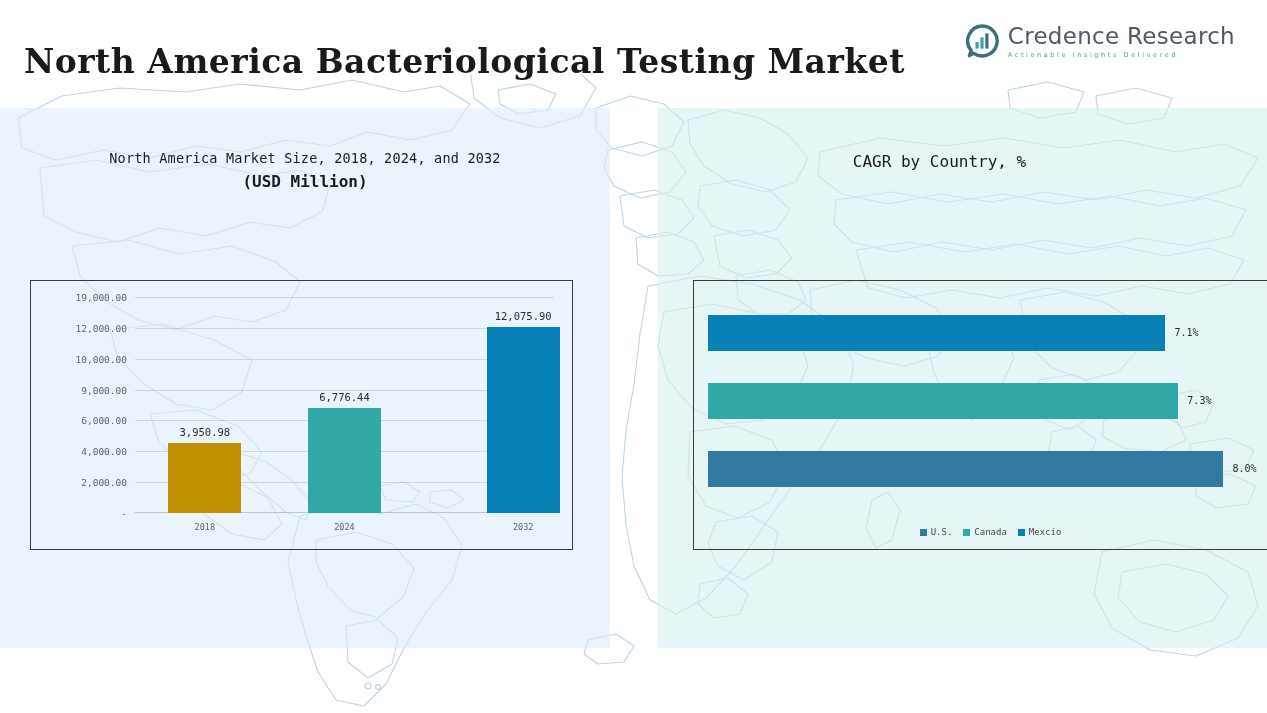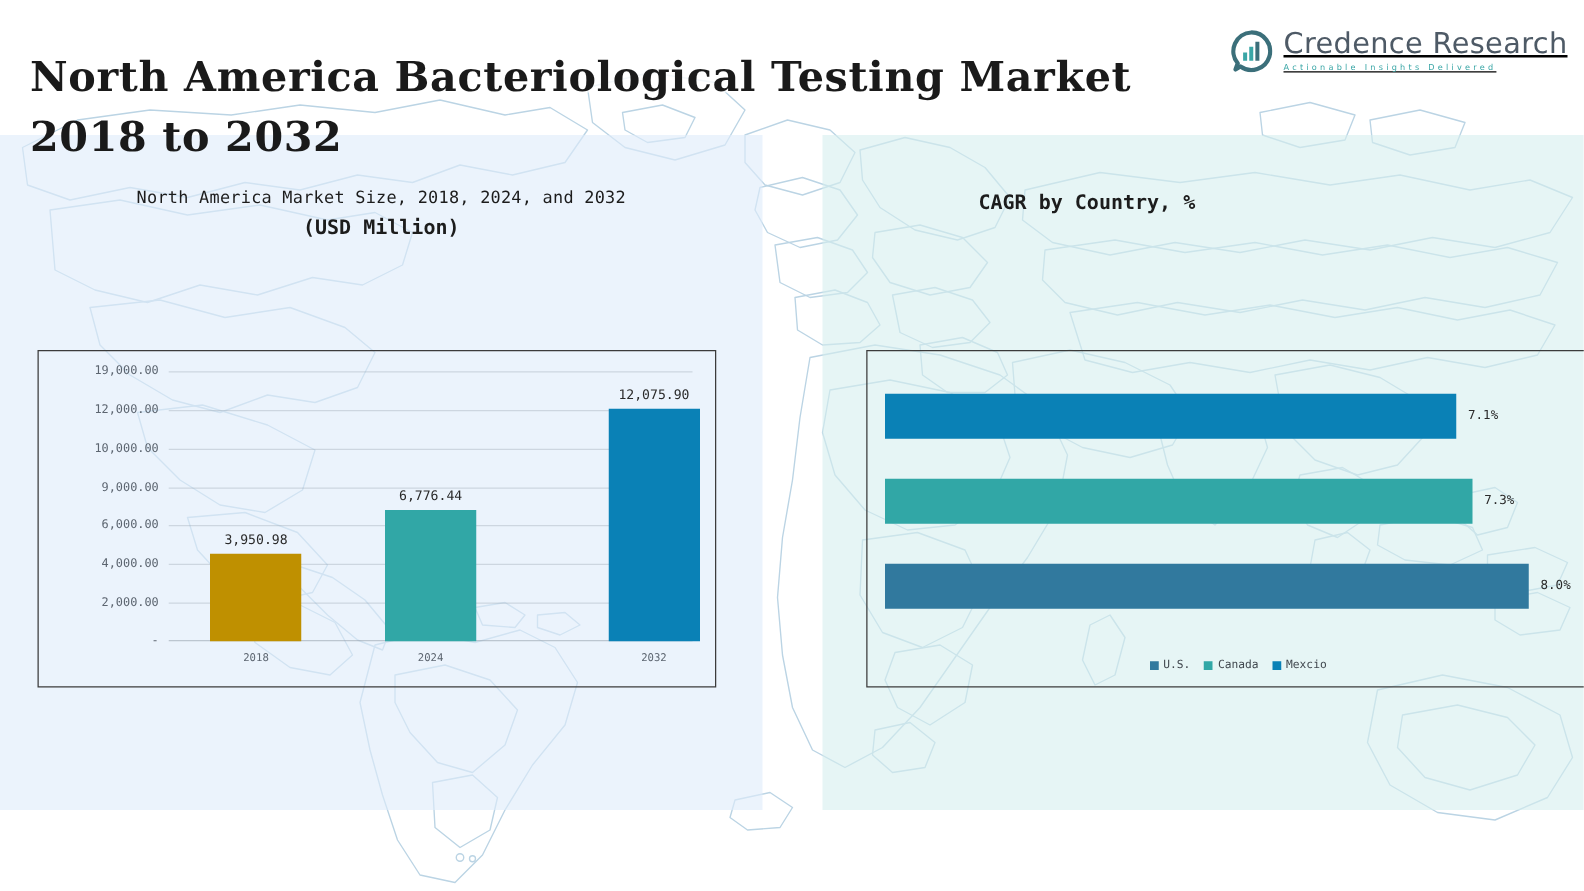--- a/index.html
+++ b/index.html
@@ -24,41 +24,41 @@
       background:linear-gradient(to bottom,#fff 0%,#fff 62%,rgba(255,255,255,.72) 100%);}
   #page-title{
     position:absolute;left:24px;top:16px;width:960px;
     font-family:"DejaVu Serif","Liberation Serif",serif;
     font-weight:700;font-size:33px;line-height:48px;color:#1a1a1a;
     letter-spacing:.5px;
   }
   #page-title .line{display:block;white-space:pre;}
 
   
-  #logo{position:absolute;right:13px;top:24px;display:flex;align-items:flex-start;gap:9px;z-index:4;text-decoration:underline;}
+  #logo{position:absolute;right:32px;top:24px;display:flex;align-items:flex-end;gap:9px;z-index:4;}
   #logo-mark{width:34px;height:34px;flex:0 0 34px;position:relative;}
   #logo-text{display:flex;flex-direction:column;line-height:1;}
   #logo-name{
     font-family:"DejaVu Sans","Liberation Sans",sans-serif;
     font-size:23px;color:#4e5a66;letter-spacing:.3px;white-space:nowrap;
   }
   #logo-tagline{
     font-family:"DejaVu Sans","Liberation Sans",sans-serif;
     font-size:6.5px;color:#3aa6a6;letter-spacing:2.6px;margin-top:4px;white-space:nowrap;
   }
 
   
   .chart-title{
     position:absolute;z-index:2;text-align:center;color:#1c1c1c;
     font-family:"DejaVu Sans Mono","Liberation Mono",monospace;
   }
   #left-title{left:10px;top:150px;width:590px;}
   #left-title .t1{font-size:13.5px;letter-spacing:.2px;display:block;}
   #left-title .t2{font-size:16px;font-weight:700;display:block;margin-top:6px;}
-  #right-title{left:626px;top:152px;width:487px;font-size:16px;font-weight:700;}
+  #right-title{left:696px;top:152px;width:487px;font-size:16px;font-weight:400;}
 
   
   #chart-left{
     position:absolute;left:30px;top:280px;width:543px;height:270px;
     border:1px solid #3b3b3b;background:transparent;z-index:2;box-sizing:border-box;
   }
   #plot-left{position:absolute;left:104px;top:16px;right:18px;bottom:36px;}
   .gridline{position:absolute;left:0;right:0;height:1px;background:rgba(150,160,172,.35);}
   .ytick{
     position:absolute;right:100%;margin-right:8px;transform:translateY(-50%);
@@ -164,21 +164,20 @@
   </svg>
 </div>
 
 <div class="panel" id="panel-left"></div>
 <div class="panel" id="panel-right"></div>
 
 <div id="header">
   <div id="header-wash"></div>
   <h1 id="page-title">
     <span class="line">North America Bacteriological Testing Market</span>
-    <span class="line">2018 to 2032</span>
   </h1>
 </div>
 
 <div id="logo">
   <div id="logo-mark">
     <svg viewBox="0 0 34 34" width="34" height="34" aria-hidden="true">
       <path d="M17 2 A15 15 0 1 1 8.4 29.2 L4.4 31.6 L6.2 26.6 A15 15 0 0 1 17 2 Z" fill="none" stroke="#3b6f7a" stroke-width="3.4" stroke-linejoin="round"></path>
       <rect x="10.5" y="18" width="3.2" height="6.6" fill="#3aa6a6"></rect>
       <rect x="15.4" y="13.4" width="3.2" height="11.2" fill="#3aa6a6"></rect>
       <rect x="20.3" y="9.4" width="3.2" height="15.2" fill="#3b6f7a"></rect>

